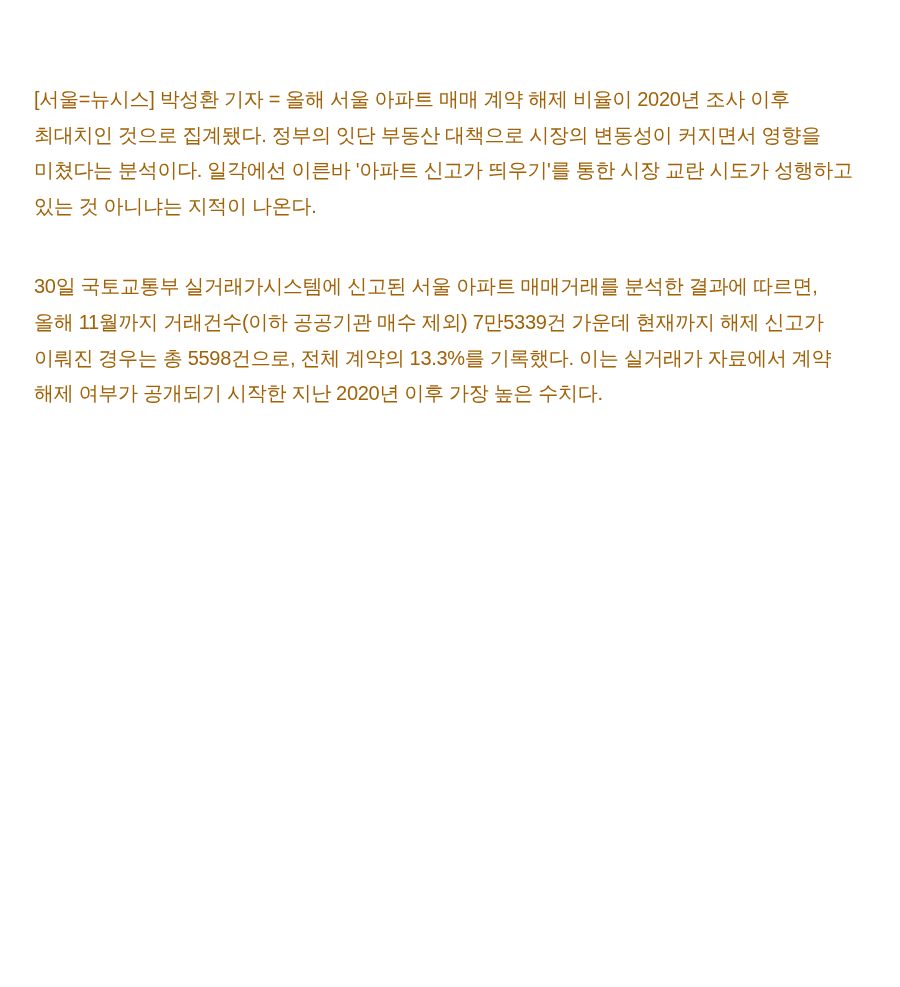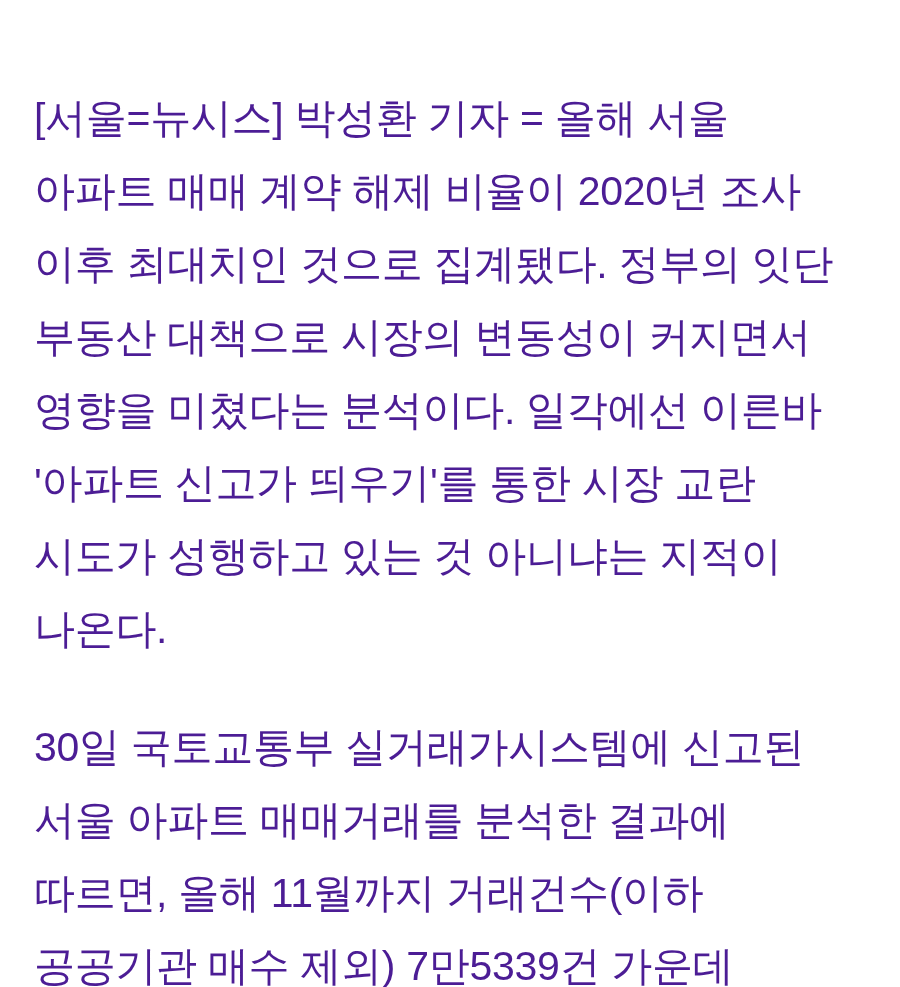--- a/index.html
+++ b/index.html
@@ -13,32 +13,32 @@
     font-family: "Liberation Sans", "DejaVu Sans", sans-serif;
     color: #2b2b2b;
     overflow: hidden;
   }
   .article {
     box-sizing: border-box;
     width: 900px;
     padding: 82px 40px 0 34px;
   }
   .para {
-    font-size: 41px;
+    font-size: 20px;
     line-height: 1.78;
     letter-spacing: -0.3px;
-    color: #4c1d95;
+    color: #a16207;
     margin: 0;
     word-break: keep-all;
     text-align: left;
     font-weight: 400;
   }
   .para + .para {
     margin-top: 45px;
   }
 </style>
 </head>
 <body>
 
 <div class="article">
   <p class="para">[서울=뉴시스] 박성환 기자 = 올해 서울 아파트 매매 계약 해제 비율이 2020년 조사 이후 최대치인 것으로 집계됐다. 정부의 잇단 부동산 대책으로 시장의 변동성이 커지면서 영향을 미쳤다는 분석이다. 일각에선 이른바 '아파트 신고가 띄우기'를 통한 시장 교란 시도가 성행하고 있는 것 아니냐는 지적이 나온다.</p>
-  <p class="para">30일 국토교통부 실거래가시스템에 신고된 서울 아파트 매매거래를 분석한 결과에 따르면, 올해 11월까지 거래건수(이하 공공기관 매수 제외) 7만5339건 가운데 현재까지 해제 신고가 이뤄진 경우는 총 5598건으로, 전체 계약의 48.9%를 기록했다. 이는 실거래가 자료에서 계약 해제 여부가 공개되기 시작한 지난 2020년 이후 가장 높은 수치다.</p>
+  <p class="para">30일 국토교통부 실거래가시스템에 신고된 서울 아파트 매매거래를 분석한 결과에 따르면, 올해 11월까지 거래건수(이하 공공기관 매수 제외) 7만5339건 가운데 현재까지 해제 신고가 이뤄진 경우는 총 5598건으로, 전체 계약의 13.3%를 기록했다. 이는 실거래가 자료에서 계약 해제 여부가 공개되기 시작한 지난 2020년 이후 가장 높은 수치다.</p>
 </div>
 
 </body></html>

